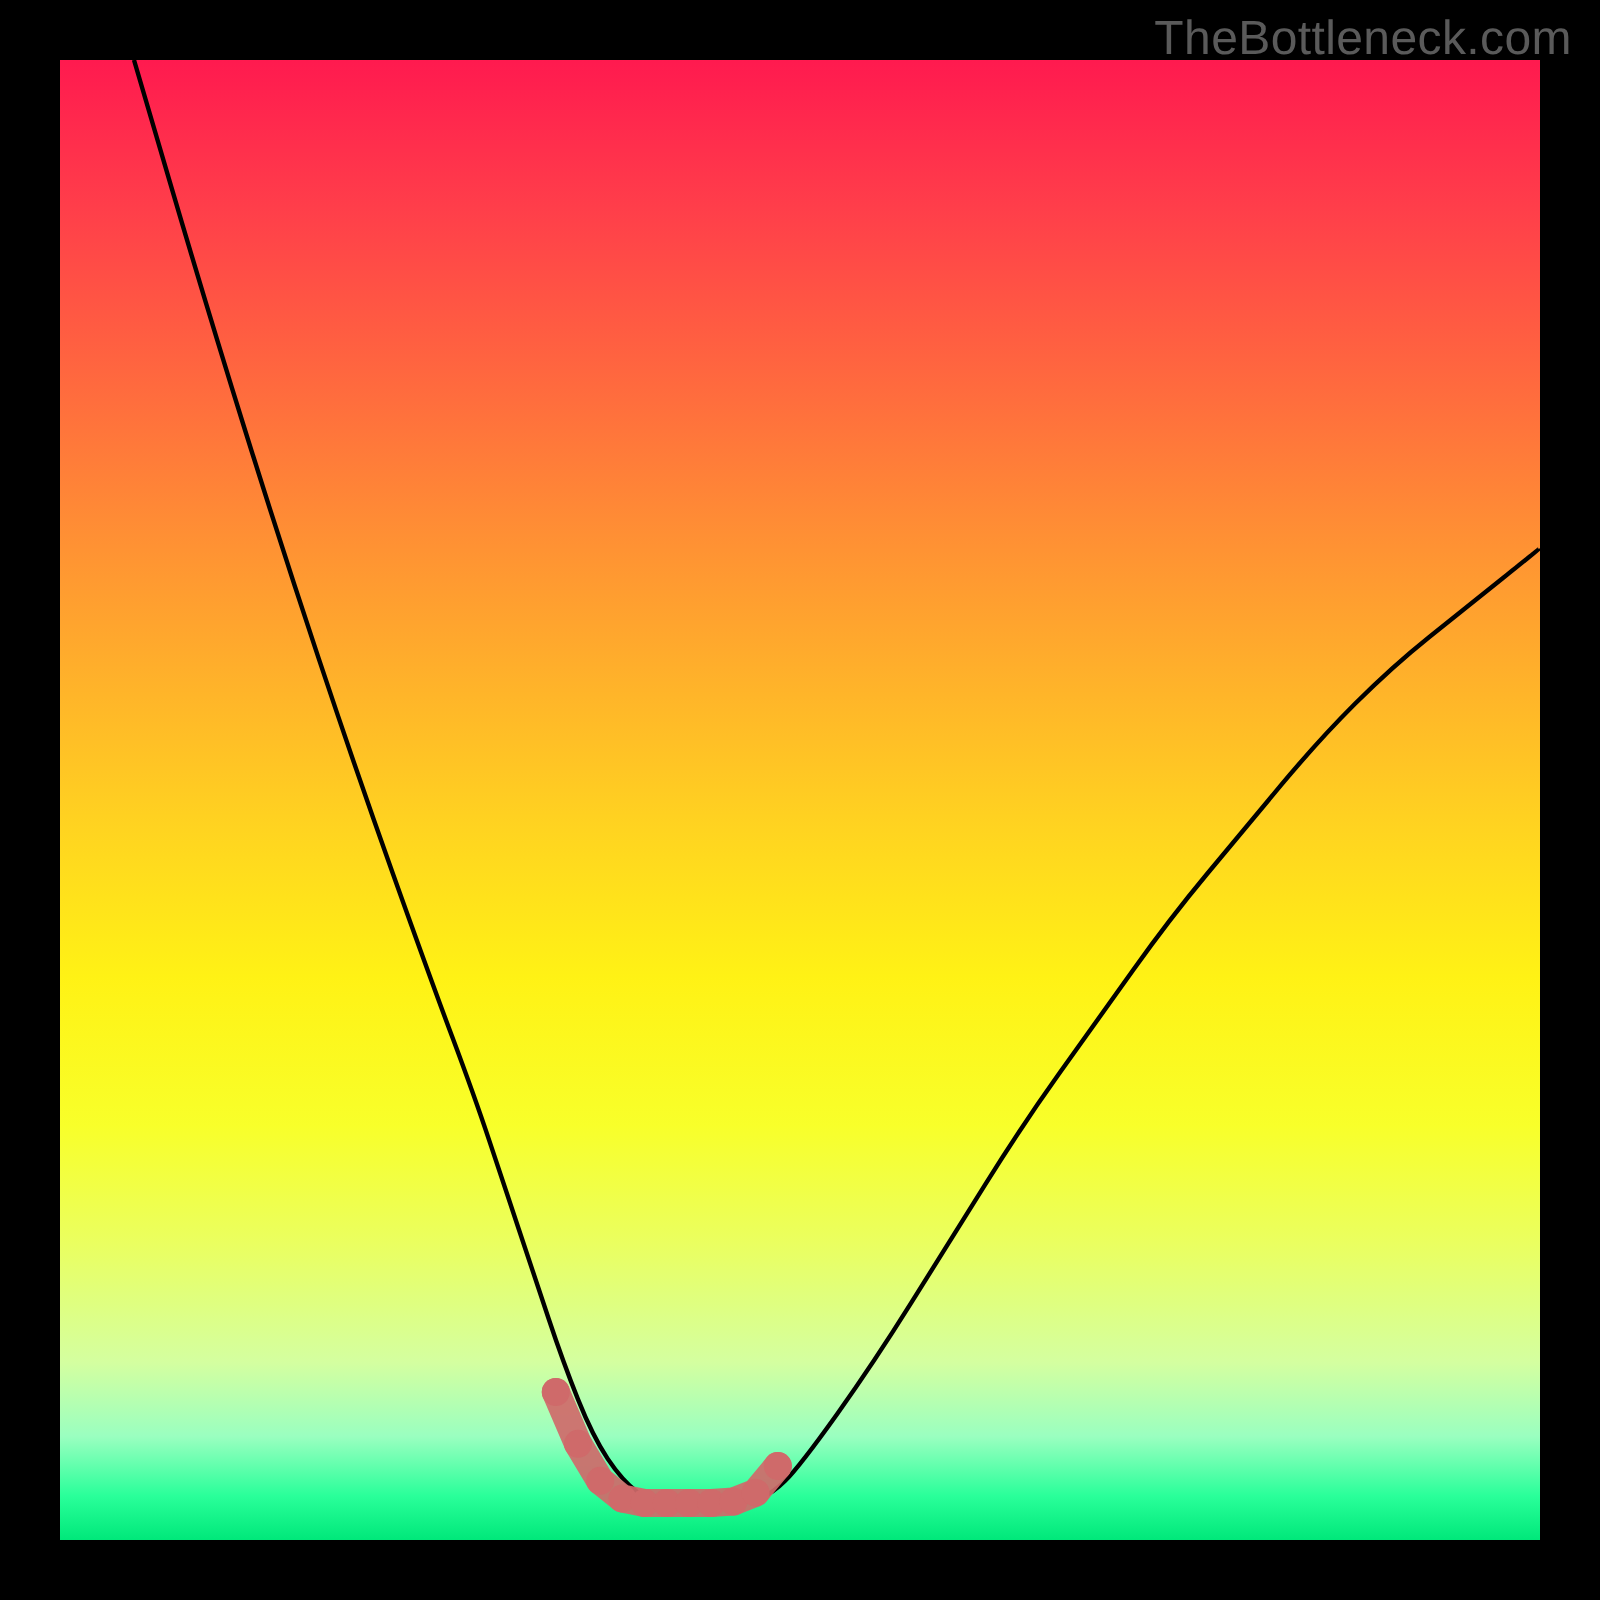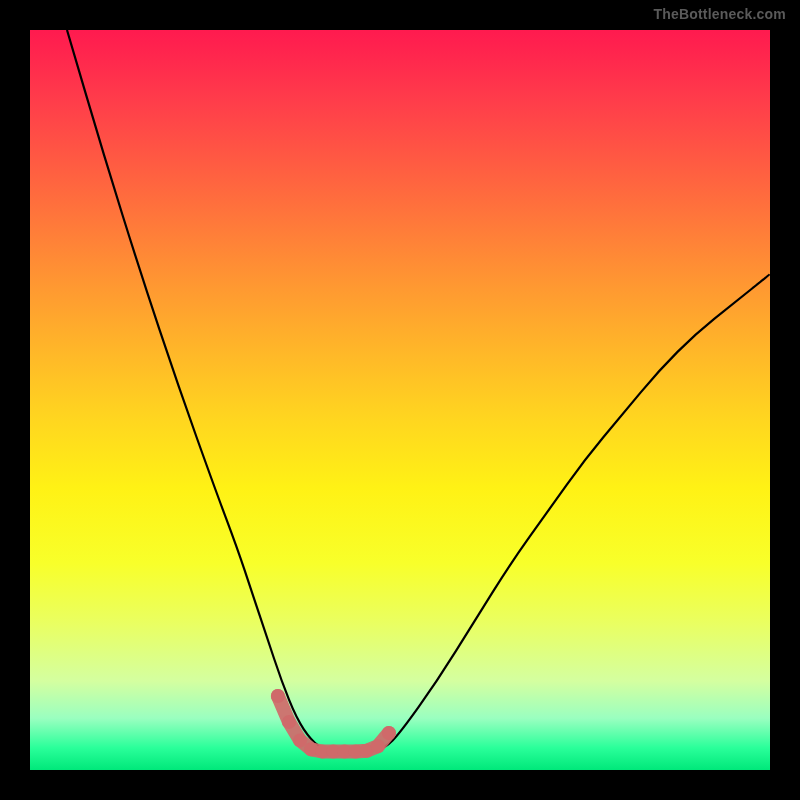--- a/index.html
+++ b/index.html
@@ -39,22 +39,22 @@
       #9affc0 93%,
       #2aff9a 97%,
       #00e87a 100%
     );
   }
   .watermark {
     position: absolute;
     top: 6px;
     right: 14px;
     color: #5a5a5a;
-    font-size: 14px;
-    font-weight: 700;
+    font-size: 24px;
+    font-weight: 400;
     letter-spacing: 0.2px;
     user-select: none;
     text-align: right;
   }
   svg.curve {
     position: absolute;
     left: 0;
     top: 0;
     width: 740px;
     height: 740px;

